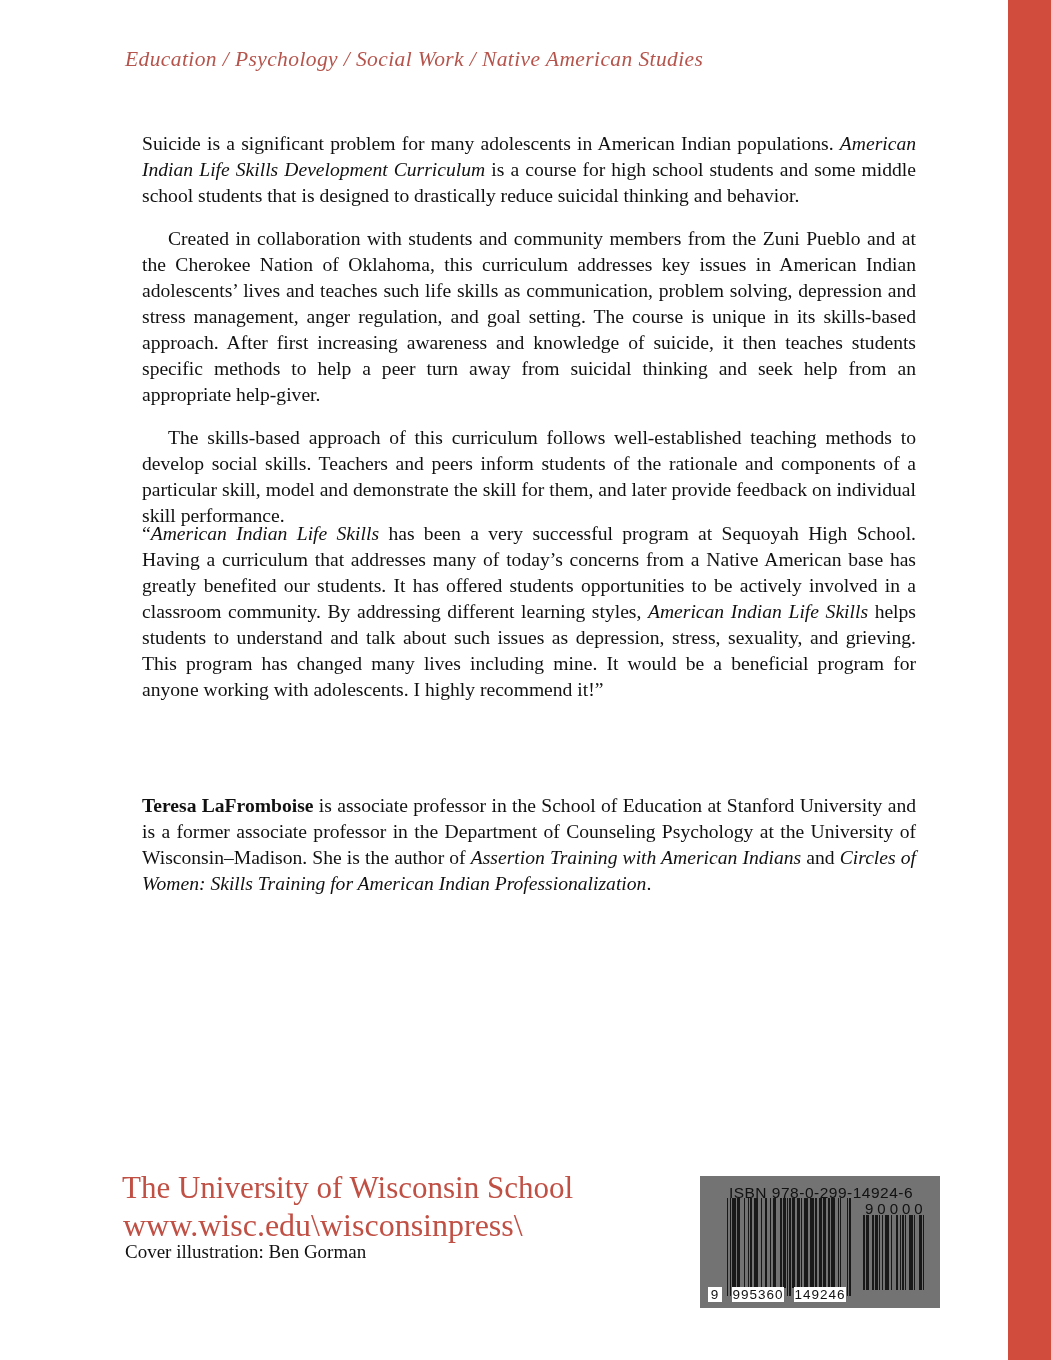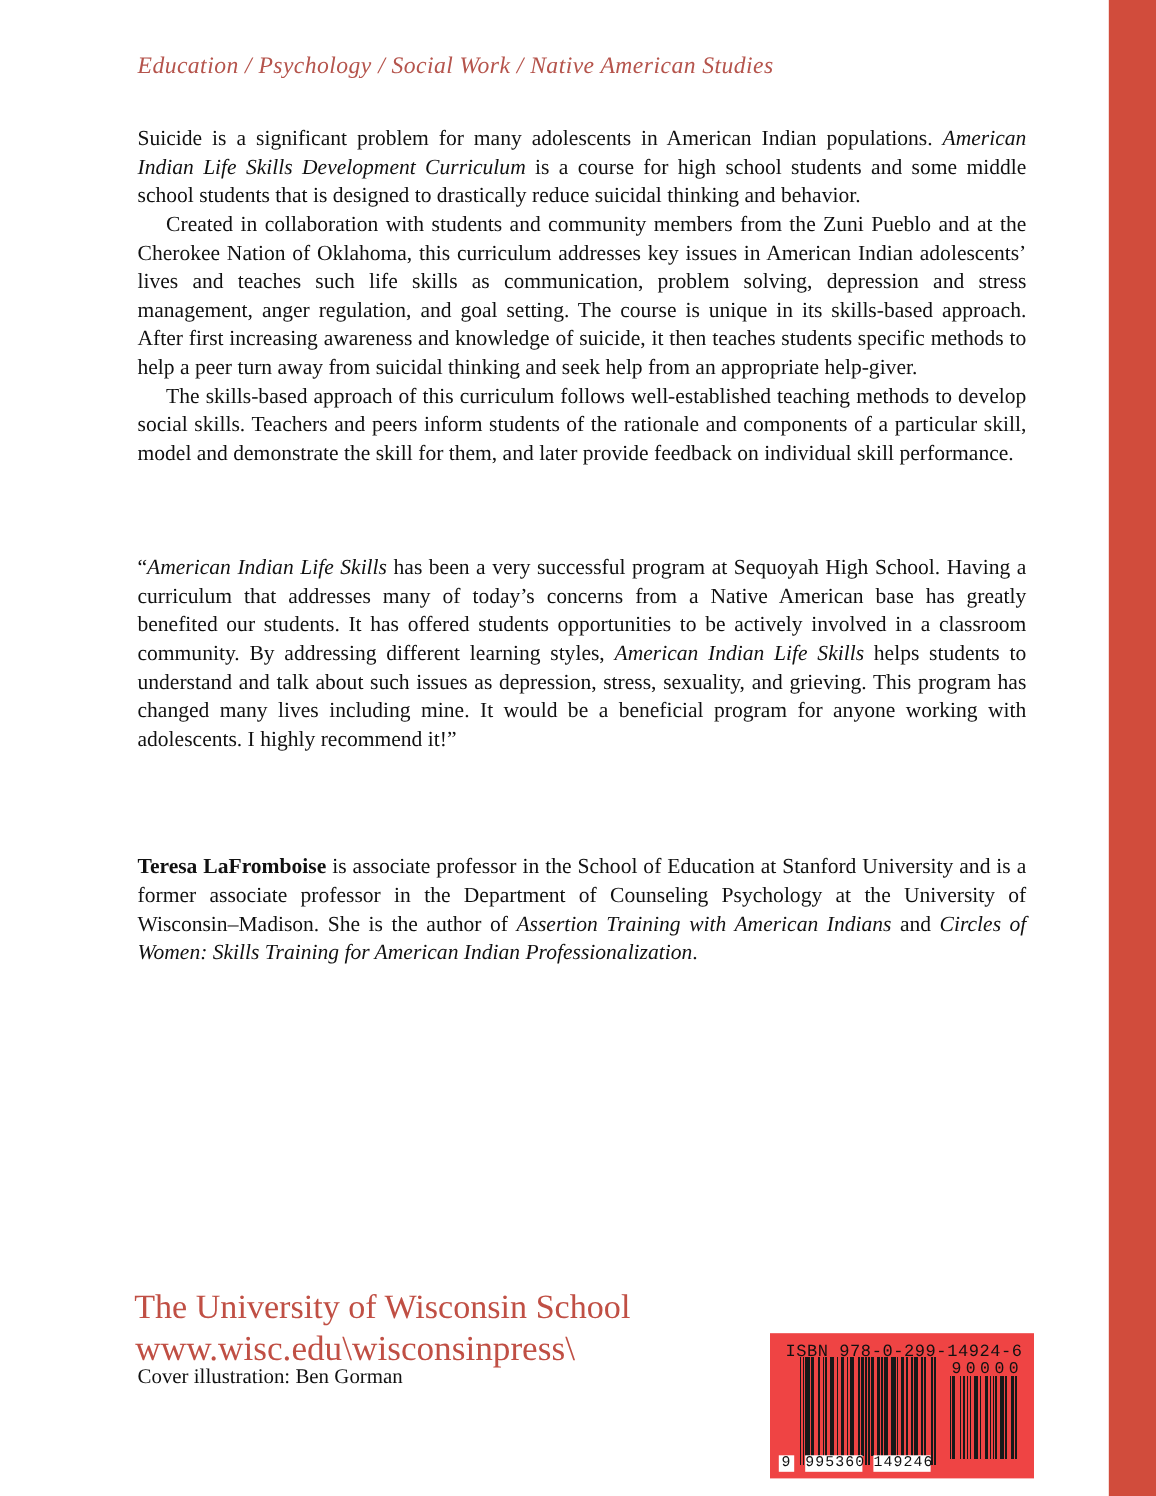--- a/index.html
+++ b/index.html
@@ -24,21 +24,21 @@
     font-size: 21.5px;
     letter-spacing: 0.4px;
     color: #b5544c;
   }
   .text-block {
     position: absolute; left: 125px; width: 808px;
     font-size: 19.6px; line-height: 26px;
     text-align: justify;
     color: #111111;
   }
-  .text-block p { margin: 0; }
+  .text-block p { margin: 17px; }
   .text-block p.indent { text-indent: 26px; }
   #description-block { top: 114px; }
   #quote-block { top: 504px; }
   .attribution {
     margin-top: 20px;
     text-align: right;
     text-indent: 0;
   }
   #bio-block { top: 776px; }
   .publisher-name {
@@ -52,24 +52,23 @@
     color: #c04f44;
   }
   .cover-credit {
     position: absolute; left: 125px; top: 1241px;
     font-size: 19px; color: #111111;
   }
   
   .barcode-box {
     position: absolute; left: 700px; top: 1176px;
     width: 240px; height: 132px;
-    background: #ef4444;
-    font-family: Liberation Mono, monospace;
+    background: #737373;
+    font-family: Liberation Sans, sans-serif;
     color: #111111;
-    margin-top: 36px;
   }
   .isbn-label {
     position: absolute; left: 14px; top: 8px; width: 214px;
     text-align: center;
     font-size: 15.5px; letter-spacing: 0.5px;
     white-space: nowrap;
   }
   .barcode-svg { position: absolute; left: 0; top: 0; width: 240px; height: 132px; }
   .barcode-svg rect { fill: #181818; }
   .bc-digit {

